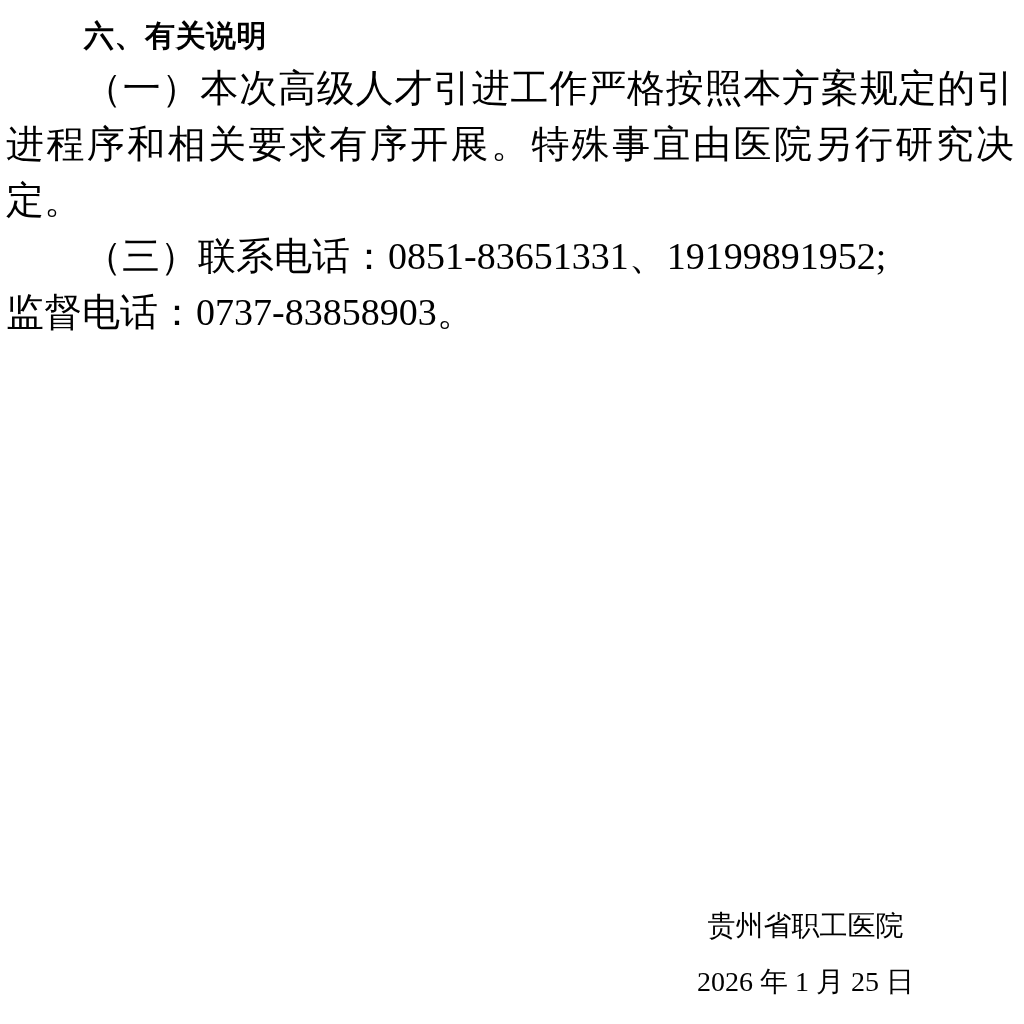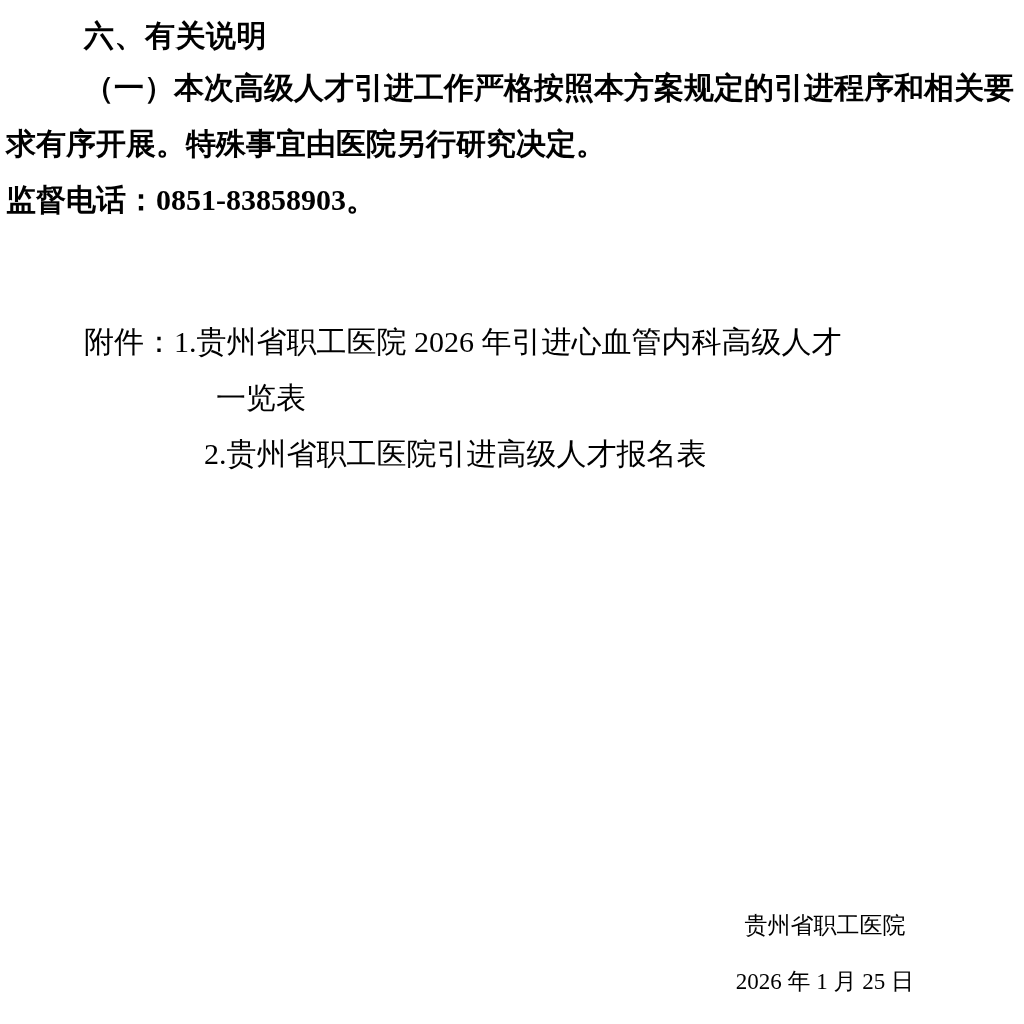--- a/index.html
+++ b/index.html
@@ -23,27 +23,26 @@
   }
   .section-heading {
     font-family: "Liberation Sans", "DejaVu Sans", sans-serif;
     font-weight: bold;
     font-size: 30px;
     line-height: 44px;
     margin: 0 0 2px 78px;
     letter-spacing: 0.5px;
   }
   .para {
-    font-size: 30px;
+    font-size: 38px;
     line-height: 56px;
     margin: 0;
     text-align: justify;
     text-justify: inter-character;
     letter-spacing: 0px;
-    font-weight: bold;
   }
   .indent {
     text-indent: 60px;
   }
   .indent-sm {
     text-indent: 78px;
   }
   .spacer-block {
     height: 86px;
   }
@@ -76,56 +75,43 @@
   .attach-second {
     padding-left: 120px;
     font-size: 30px;
     line-height: 56px;
   }
   .sign-block {
     position: absolute;
     right: 110px;
     top: 898px;
     text-align: center;
-    font-size: 23px;
+    font-size: 28px;
     line-height: 56px;
   }
   .sign-line {
     white-space: nowrap;
   }
 </style>
 </head>
 <body>
 
 <div class="page">
 
   <h1 class="section-heading">六、有关说明</h1>
 
   <p class="para indent-sm">（一）本次高级人才引进工作严格按照本方案规定的引进程序和相关要求有序开展。特殊事宜由医院另行研究决定。</p>
 
 
+  <p class="para indent-sm">（三）联系电话：0851-83651331、19199891952;</p>
 
-  <p class="para">监督电话：0851-83858903。</p>
+  <p class="para">监督电话：0737-83858903。</p>
 
 
   <div class="spacer-block"></div>
 
-  <div class="attach-wrap">
-    <div class="attach-row">
-      <span class="attach-label">附件：</span>
-      <span class="attach-items">
-        <span class="attach-item">
-          <span>1.</span><span>贵州省职工医院 2026 年引进心血管内科高级人才</span>
-        </span>
-        <div class="attach-item-cont">一览表</div>
-      </span>
-    </div>
-    <div class="attach-second">
-      <span>2.</span><span>贵州省职工医院引进高级人才报名表</span>
-    </div>
-  </div>
 
   <div class="sign-block">
     <div class="sign-line">贵州省职工医院</div>
     <div class="sign-line">2026 年 1 月 25 日</div>
   </div>
 
 </div>
 
 </body></html>

